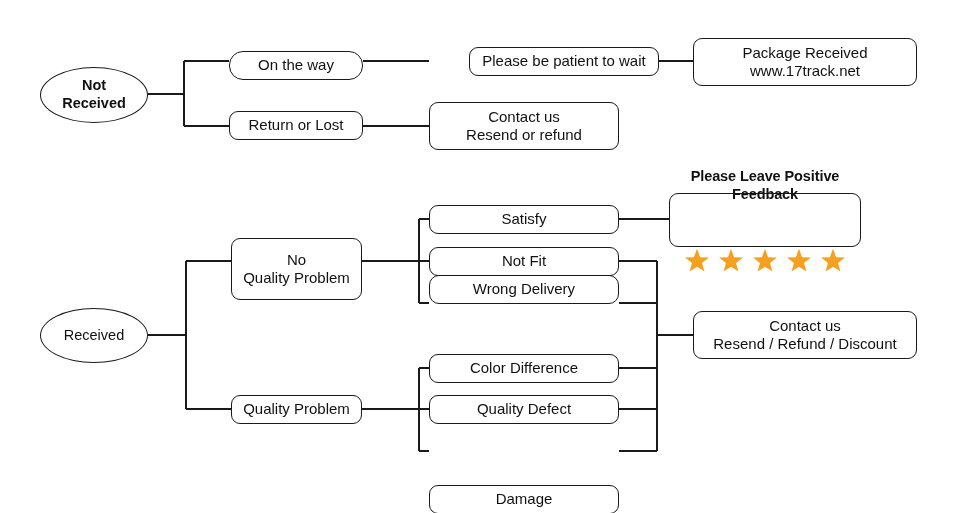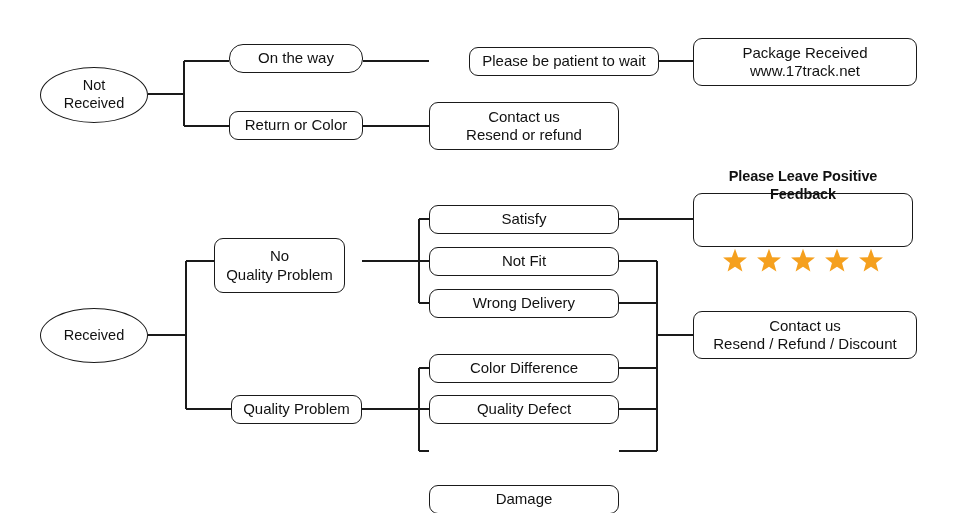--- a/index.html
+++ b/index.html
@@ -113,55 +113,55 @@
       <path d="M619,303 L657,303"></path>
       <path d="M619,368 L657,368"></path>
       <path d="M619,409 L657,409"></path>
       <path d="M619,451 L657,451"></path>
       <path d="M657,261 L657,451"></path>
 
       <path d="M657,335 L693,335"></path>
     </g>
   </svg>
 
-  <div class="node ellipse" style="left:40px; top:67px; width:108px; height:56px; font-size:14.5px;">Not
+  <div class="node ellipse" style="left:40px; top:67px; width:108px; height:56px; font-size:14.5px;font-weight:bold;">Not
 Received</div>
 
-  <div class="node rect" style="left:229px; top:44px; width:134px; height:29px;border-radius:14px;">On the way</div>
+  <div class="node rect" style="left:229px; top:51px; width:134px; height:29px;border-radius:14px;">On the way</div>
 
-  <div class="node rect" style="left:229px; top:111px; width:134px; height:29px;">Return or Color</div>
+  <div class="node rect" style="left:229px; top:111px; width:134px; height:29px;">Return or Lost</div>
 
   <div class="node rect" style="left:429px; top:47px; width:190px; height:29px;margin-left:40px;">Please be patient to wait</div>
 
   <div class="node rect" style="left:429px; top:102px; width:190px; height:48px;">Contact us
 Resend or refund</div>
 
   <div class="node rect" style="left:693px; top:38px; width:224px; height:48px;">Package Received
 www.17track.net</div>
 
   <div class="node ellipse" style="left:40px; top:308px; width:108px; height:55px; font-size:14.5px;">Received</div>
 
-  <div class="node rect" style="left:214px; top:238px; width:131px; height:55px;">No
+  <div class="node rect" style="left:231px; top:238px; width:131px; height:62px;">No
 Quality Problem</div>
 
   <div class="node rect" style="left:231px; top:395px; width:131px; height:29px;">Quality Problem</div>
 
   <div class="node rect" style="left:429px; top:247px; width:190px; height:29px;">Not Fit</div>
 
   <div class="node rect" style="left:429px; top:205px; width:190px; height:29px;">Satisfy</div>
 
-  <div class="node rect" style="left:429px; top:289px; width:190px; height:29px;">Wrong Delivery</div>
+  <div class="node rect" style="left:429px; top:275px; width:190px; height:29px;border-radius:10px;">Wrong Delivery</div>
 
   <div class="node rect" style="left:429px; top:354px; width:190px; height:29px;">Color Difference</div>
 
   <div class="node rect" style="left:429px; top:395px; width:190px; height:29px;">Quality Defect</div>
 
   <div class="node rect" style="left:429px; top:437px; width:190px; height:29px;margin-top:48px;">Damage</div>
 
-  <div class="node rect feedback" style="left:693px; top:193px; width:220px; height:54px;gap:44px;">
+  <div class="node rect feedback" style="left:669px; top:193px; width:192px; height:54px;gap:44px;">
     <span class="fb-label">Please Leave Positive Feedback</span>
     <span class="stars"><svg viewBox="0 0 24 24" class="star">
           <polygon points="12.00,0.80 14.88,8.44 23.03,8.82 16.66,13.91 18.82,21.78 12.00,17.30 5.18,21.78 7.34,13.91 0.97,8.82 9.12,8.44" fill="#F5A01E"></polygon>
         </svg><svg viewBox="0 0 24 24" class="star">
           <polygon points="12.00,0.80 14.88,8.44 23.03,8.82 16.66,13.91 18.82,21.78 12.00,17.30 5.18,21.78 7.34,13.91 0.97,8.82 9.12,8.44" fill="#F5A01E"></polygon>
         </svg><svg viewBox="0 0 24 24" class="star">
           <polygon points="12.00,0.80 14.88,8.44 23.03,8.82 16.66,13.91 18.82,21.78 12.00,17.30 5.18,21.78 7.34,13.91 0.97,8.82 9.12,8.44" fill="#F5A01E"></polygon>
         </svg><svg viewBox="0 0 24 24" class="star">
           <polygon points="12.00,0.80 14.88,8.44 23.03,8.82 16.66,13.91 18.82,21.78 12.00,17.30 5.18,21.78 7.34,13.91 0.97,8.82 9.12,8.44" fill="#F5A01E"></polygon>
         </svg><svg viewBox="0 0 24 24" class="star">

